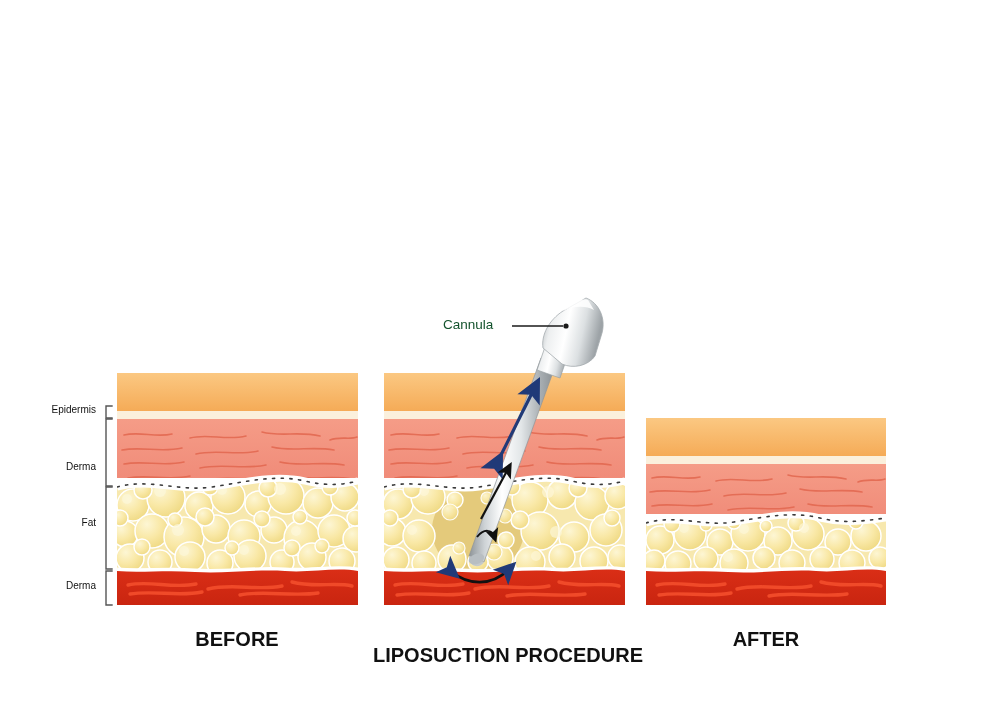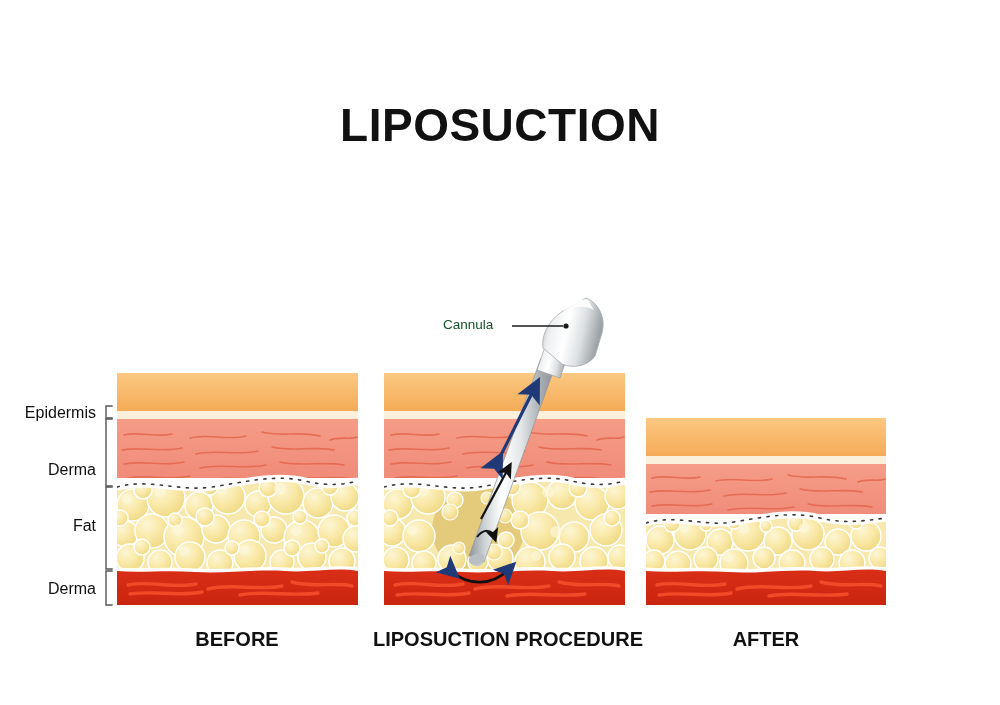--- a/index.html
+++ b/index.html
@@ -3,31 +3,30 @@
 <meta charset="utf-8">
 <style>
   html,body{margin:0;padding:0;background:#ffffff;}
   body{width:1000px;height:705px;position:relative;overflow:hidden;
        font-family:"Liberation Sans","DejaVu Sans",sans-serif;color:#111;}
   #stage{position:absolute;inset:0;width:1000px;height:705px;}
   .title{position:absolute;left:0;right:0;top:98px;text-align:center;
          font-size:46px;font-weight:bold;letter-spacing:0.5px;color:#111;}
   .caption{position:absolute;font-size:20px;font-weight:bold;color:#111;
            text-align:center;white-space:nowrap;}
-  .lyr-label{position:absolute;font-size:16px;color:#111;text-align:right;
+  .lyr-label{position:absolute;font-size:10px;color:#111;text-align:right;
              white-space:nowrap;}
   .cannula-label{position:absolute;font-size:13.5px;color:#14532d;white-space:nowrap;}
   svg{position:absolute;left:0;top:0;}
 </style>
 </head>
 <body>
 
 <div id="stage">
 
-  <div class="title">LIPOSUCTION</div>
 
   <svg id="art" width="1000" height="705" viewBox="0 0 1000 705">
     <defs>
       <linearGradient id="gEpi" x1="0" y1="0" x2="0" y2="1">
         <stop offset="0%" stop-color="#FBC882"></stop>
         <stop offset="100%" stop-color="#F5AB57"></stop>
       </linearGradient>
       <linearGradient id="gDerm" x1="0" y1="0" x2="0" y2="1">
         <stop offset="0%" stop-color="#F59C87"></stop>
         <stop offset="100%" stop-color="#EF8876"></stop>
@@ -381,16 +380,16 @@
   </svg>
 
   <div class="lyr-label" style="left:4px;width:92px;top:404px;">Epidermis</div>
   <div class="lyr-label" style="left:4px;width:92px;top:461px;">Derma</div>
   <div class="lyr-label" style="left:4px;width:92px;top:517px;text-align:right;">Fat</div>
   <div class="lyr-label" style="left:4px;width:92px;top:580px;">Derma</div>
 
   <div class="cannula-label" style="left:443px;top:317px;">Cannula</div>
 
   <div class="caption" style="left:137px;width:200px;top:628px;">BEFORE</div>
-  <div class="caption" style="left:373px;width:260px;top:628px;">LIPOSUCTION PROCEDURE</div>
+  <div class="caption" style="left:373px;width:260px;top:644px;">LIPOSUCTION PROCEDURE</div>
   <div class="caption" style="left:666px;width:200px;top:628px;">AFTER</div>
 
 </div>
 
 </body></html>

